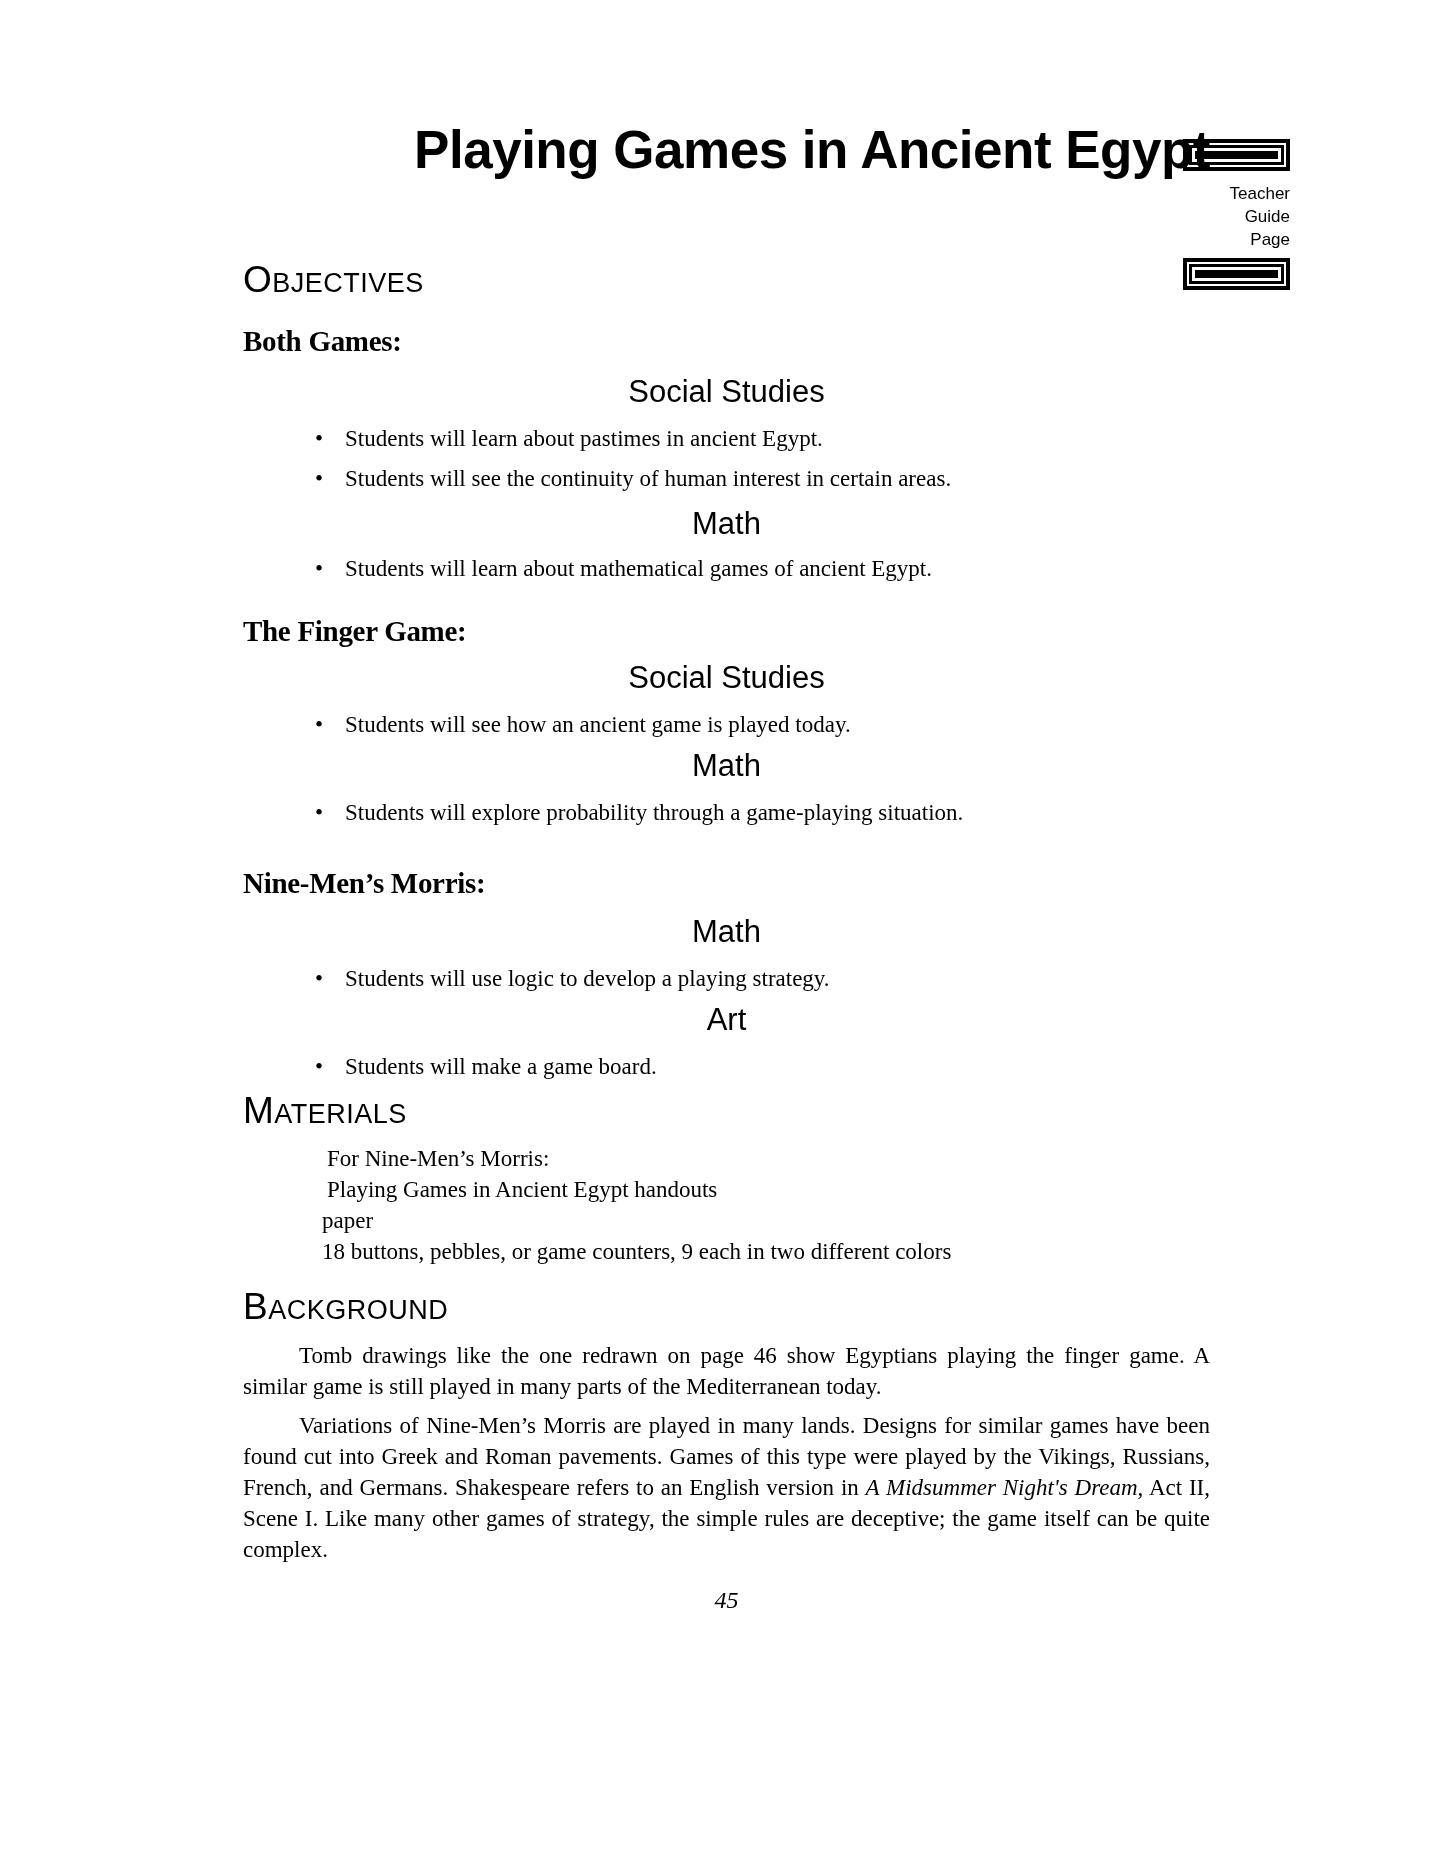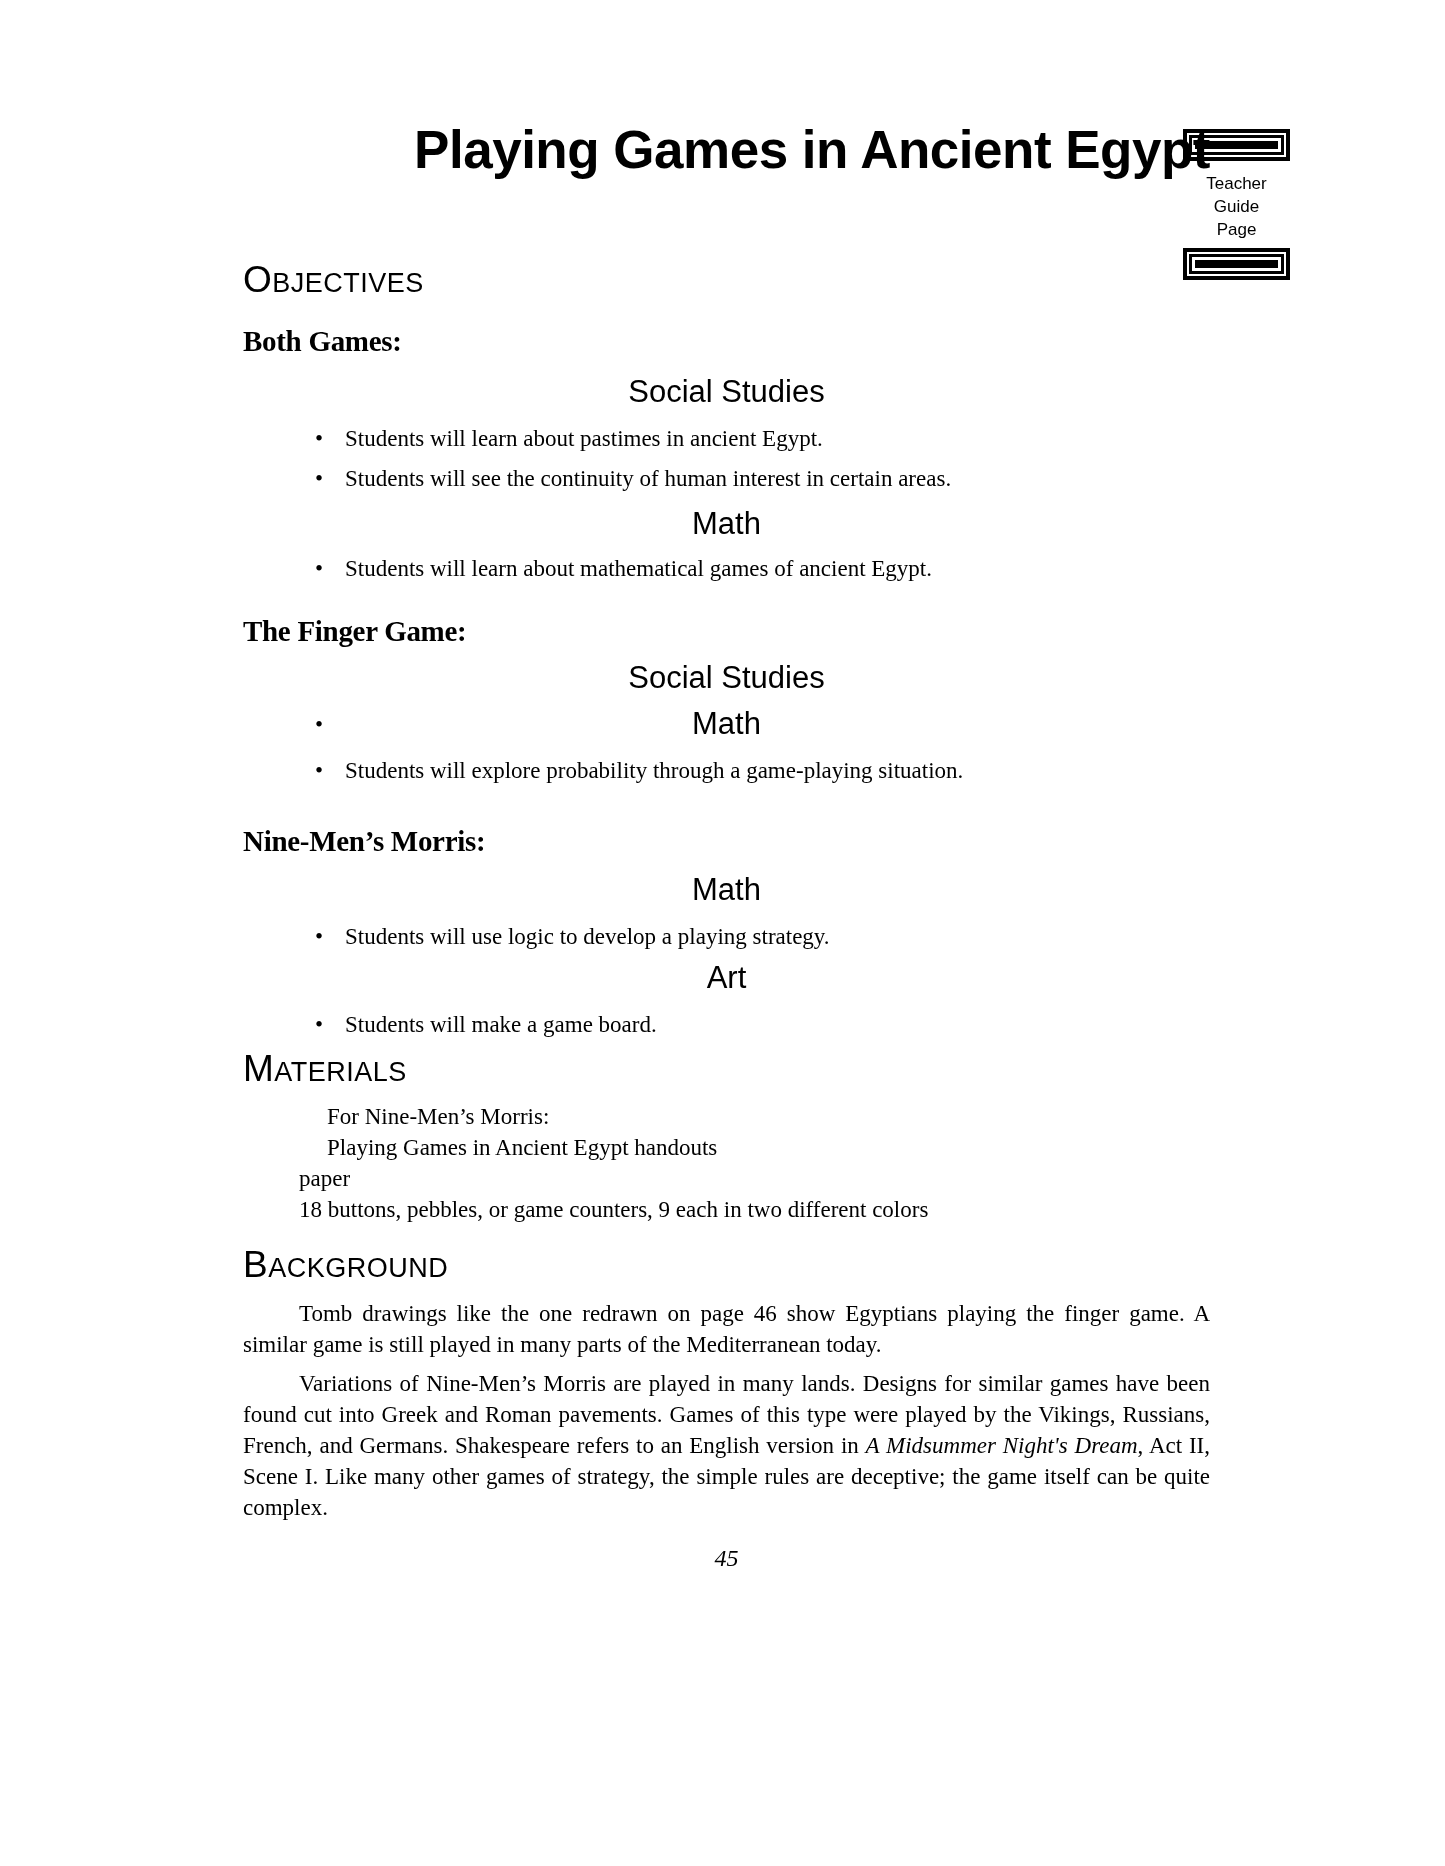--- a/index.html
+++ b/index.html
@@ -64,21 +64,21 @@
   }
   .bullet-dot {
     position: absolute;
     left: 72px;
     top: 0;
     font-size: 23px;
     line-height: 40px;
   }
   .mat-line { font-size: 23px; line-height: 31px; }
   .mat-lv1  { margin-left: 84px; }
-  .mat-lv2  { margin-left: 56px; }
+  .mat-lv2  { margin-left: 79px; }
   .mat-list { margin-top: 9px; }
   .body-para {
     font-size: 23px;
     line-height: 31px;
     text-align: justify;
     text-indent: 56px;
   }
   .para-1 { margin-top: 10px; }
   .para-2 { margin-top: 8px; }
   .page-num {
@@ -101,23 +101,23 @@
   .mt-bul-d   { margin-top: 8px; }
   .mt-nine    { margin-top: 32px; }
   .mt-subj-e  { margin-top: 12px; }
   .mt-bul-e   { margin-top: 8px; }
   .mt-subj-f  { margin-top: 2px; }
   .mt-bul-f   { margin-top: 8px; }
   
   .badge {
     position: absolute;
     left: 1183px;
-    top: 129px;
+    top: 139px;
     width: 107px;
-    text-align: center;
+    text-align: right;
     font-family: "Liberation Sans", sans-serif;
     font-size: 17px;
     line-height: 23px;
   }
   .cartouche {
     box-sizing: border-box;
     width: 107px;
     height: 32px;
     border: 4px solid #000;
     padding: 2px;
@@ -178,20 +178,21 @@
     <div class="bullet-row mt-bullet2">
       <span class="bullet-dot">•</span>
       <span>Students will learn about mathematical games of ancient Egypt.</span>
     </div>
 
     <h3 class="group-label mt-finger">The Finger Game:</h3>
 
     <div class="subject-heading mt-subj-c">Social Studies</div>
     <div class="bullet-row mt-bul-c">
       <span class="bullet-dot">•</span>
+      <span>Students will see how an ancient game is played today.</span>
     </div>
 
     <div class="subject-heading mt-subj-d">Math</div>
     <div class="bullet-row mt-bul-d">
       <span class="bullet-dot">•</span>
       <span>Students will explore probability through a game-playing situation.</span>
     </div>
 
     <h3 class="group-label mt-nine">Nine-Men’s Morris:</h3>
 

